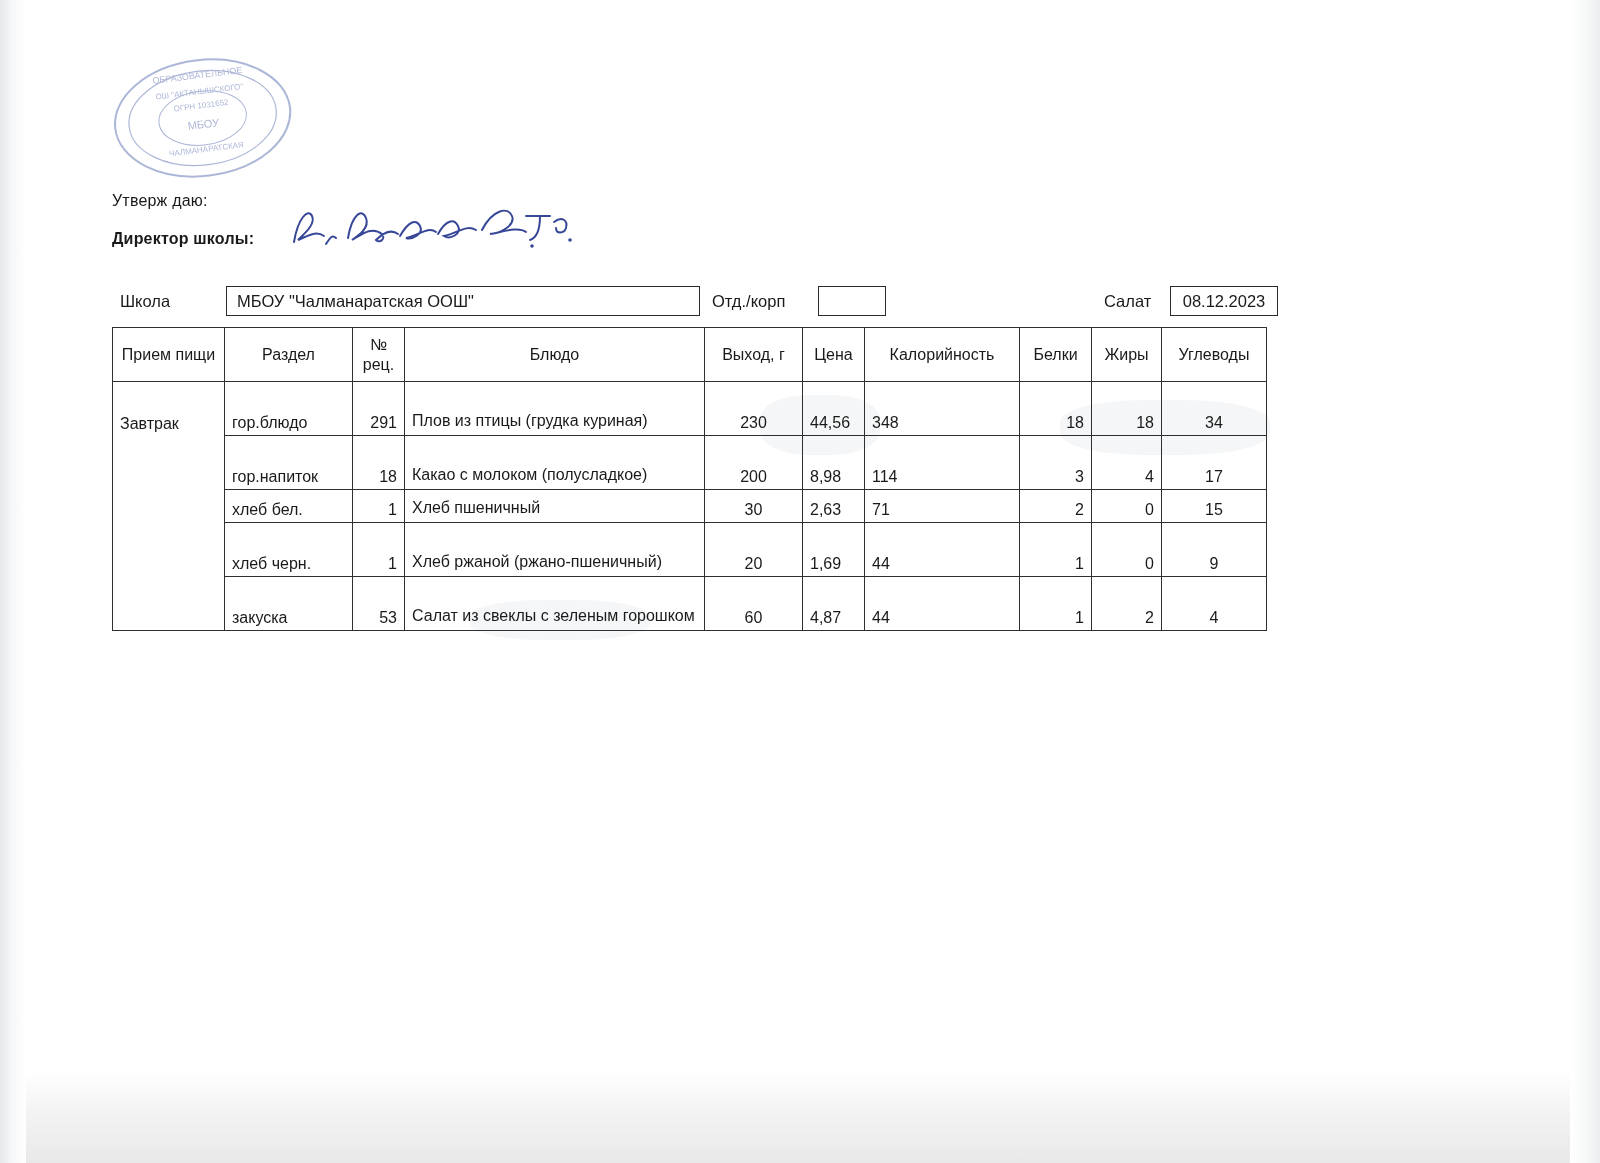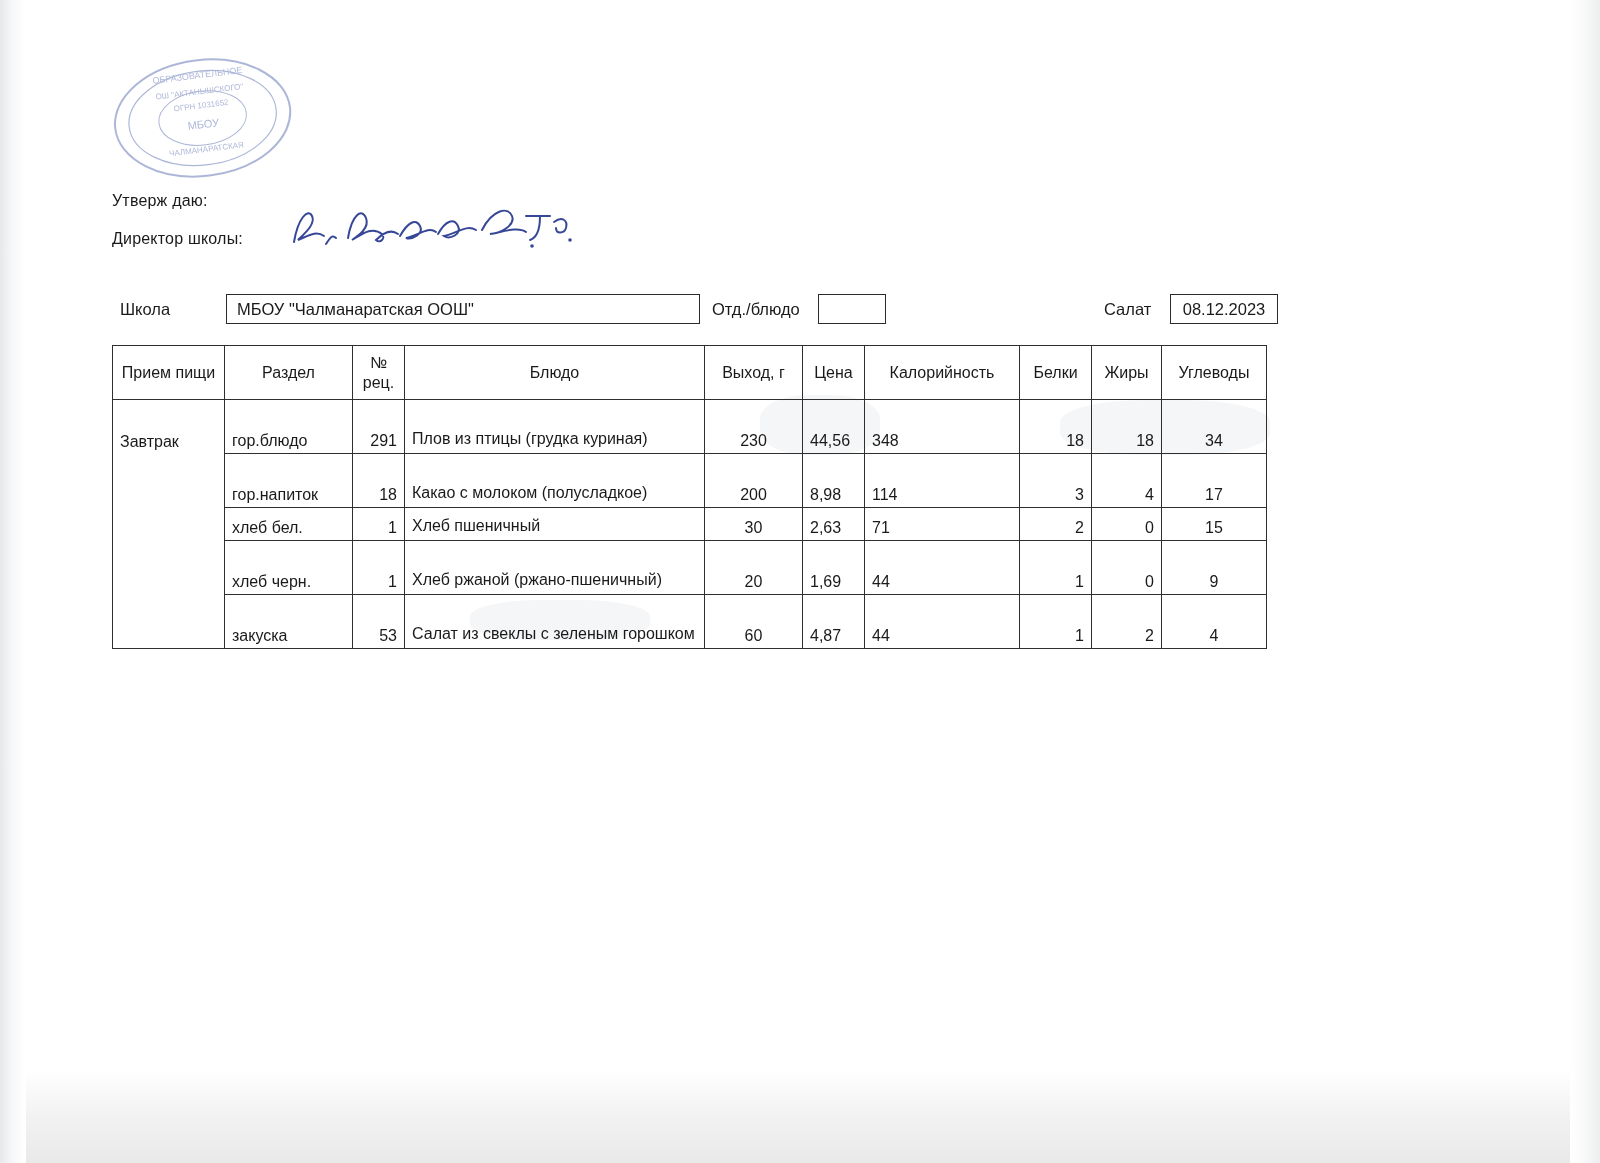--- a/index.html
+++ b/index.html
@@ -61,37 +61,38 @@
   
   .approve {
     position: absolute;
     left: 112px;
     top: 192px;
     font-size: 16px;
     letter-spacing: .2px;
   }
   .approve .line2 {
     margin-top: 20px;
+    font-weight: bold;
   }
   .signature {
     position: absolute;
     left: 286px;
     top: 200px;
     width: 290px;
     height: 60px;
     color: #1b2f7a;
     opacity: .9;
   }
   .signature svg { display:block; }
 
   
   .hdr {
     position: absolute;
     left: 112px;
-    top: 294px;
+    top: 286px;
     width: 1166px;
     height: 30px;
     font-size: 16.5px;
   }
   .hdr .lbl-school {
     position: absolute; left: 8px; top: 6px;
   }
   .box {
     position: absolute;
     border: 1px solid #2b2b2b;
@@ -114,21 +115,21 @@
   }
   .box-date {
     left: 1058px; top: 0; width: 108px;
     text-align: center;
   }
 
   
   table.menu {
     position: absolute;
     left: 112px;
-    top: 345px;
+    top: 327px;
     border-collapse: collapse;
     font-size: 16px;
     background: transparent;
   }
   table.menu td, table.menu th {
     border: 1px solid #2f2f2f;
     padding: 3px 7px;
     font-weight: normal;
     vertical-align: bottom;
     box-sizing: border-box;
@@ -207,21 +208,21 @@
           <path d="M268 22 C276 16, 282 20, 280 28 C278 34, 270 34, 270 28"></path>
         </g>
         <circle cx="246" cy="46" r="1.8" fill="#22348c"></circle>
         <circle cx="284" cy="40" r="1.8" fill="#22348c"></circle>
       </svg>
     </div>
 
     <div class="hdr">
       <div class="lbl-school">Школа</div>
       <div class="box box-school">МБОУ "Чалманаратская ООШ"</div>
-      <div class="lbl-dept">Отд./блюдо</div>
+      <div class="lbl-dept">Отд./корп</div>
       <div class="box box-dept"></div>
       <div class="lbl-date">Салат</div>
       <div class="box box-date">08.12.2023</div>
     </div>
 
     <table class="menu">
       <thead>
         <tr>
           <th class="c-meal">Прием пищи</th>
           <th class="c-sect">Раздел</th>

